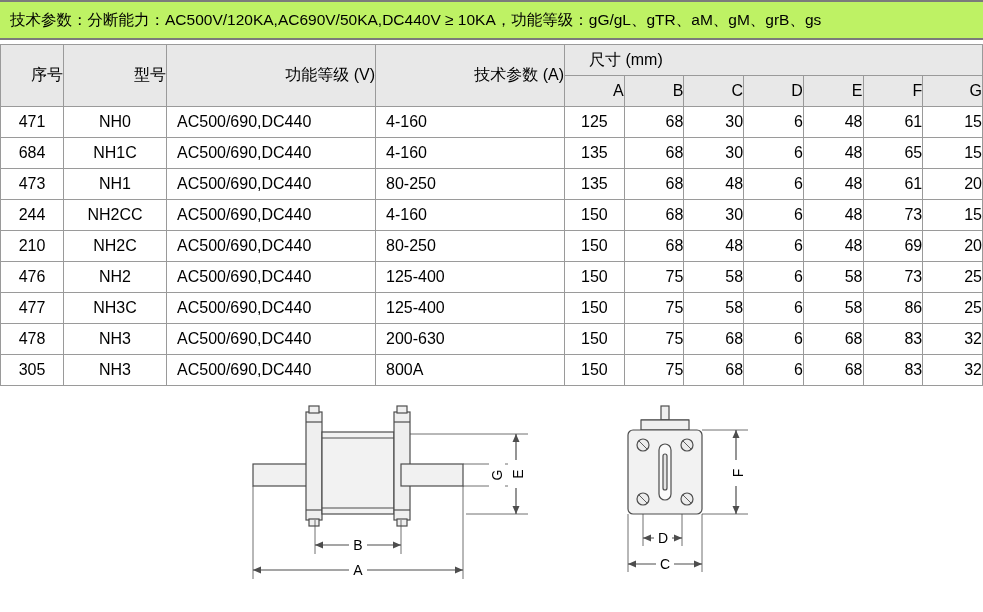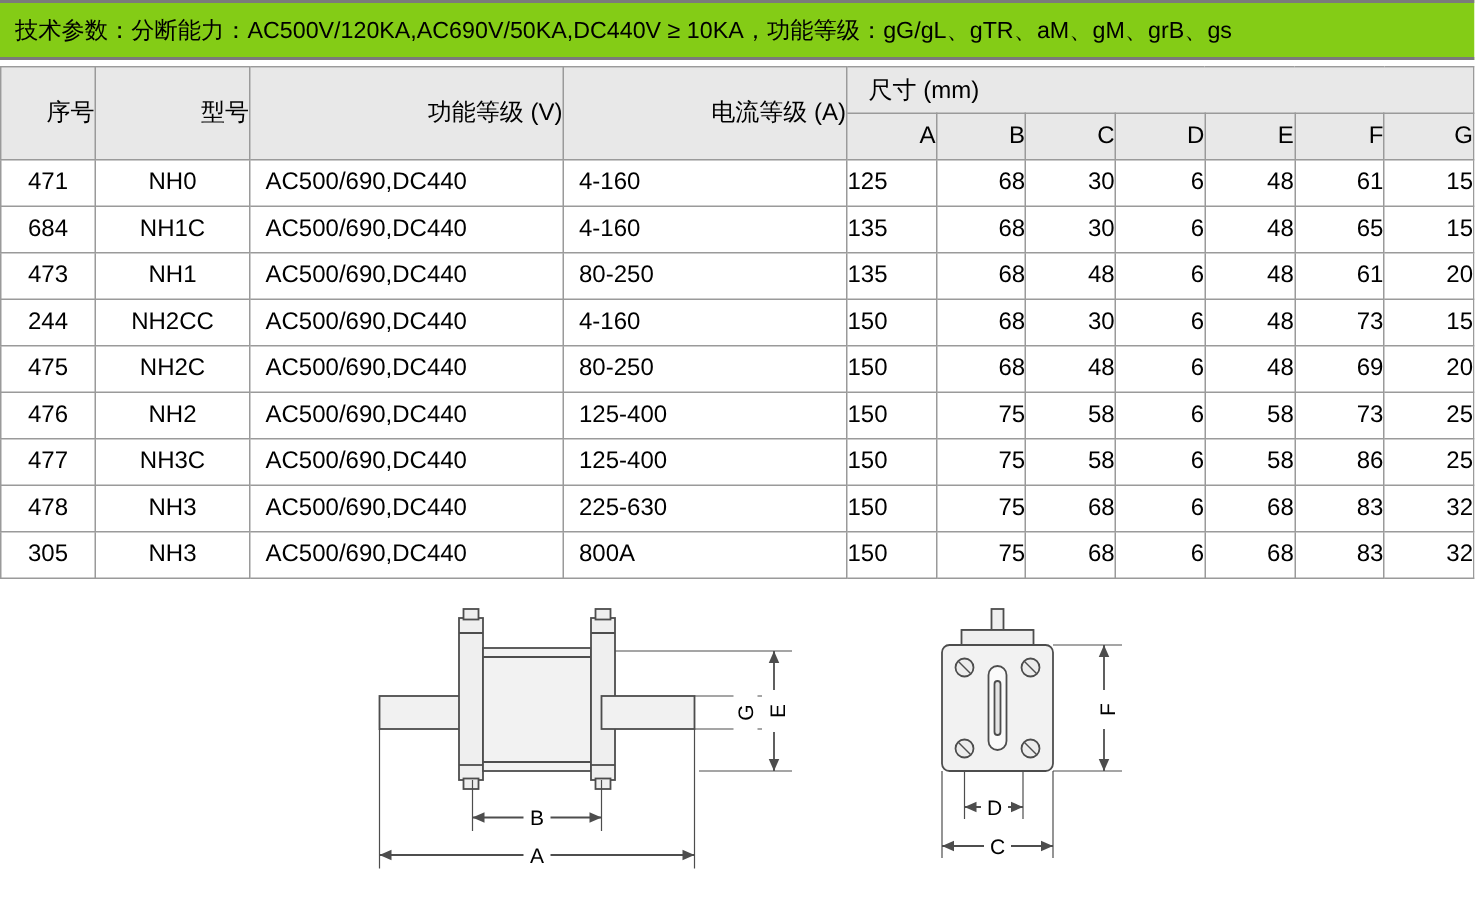--- a/index.html
+++ b/index.html
@@ -17,21 +17,21 @@
   .page {
     position: relative;
     width: 983px;
     height: 612px;
   }
   
   .spec-banner {
     box-sizing: border-box;
     width: 983px;
     height: 40px;
-    background: #84cc16;
+    background: #bef264;
     border-top: 2px solid #7b7b7b;
     border-bottom: 2px solid #7b7b7b;
     display: flex;
     align-items: center;
     padding-left: 10px;
     font-size: 15.5px;
     letter-spacing: 0px;
     white-space: nowrap;
   }
   
@@ -48,28 +48,28 @@
     font-size: 16px;
     height: 30px;
     padding: 0;
   }
   table.spec-table thead th {
     background: #e8e8e8;
     text-align: right;
   }
   table.spec-table thead th.dim-group {
     text-align: left;
-    padding-left: 14px;
+    padding-left: 24px;
   }
   .col-no    { width: 62px;  text-align: center; }
   .col-model { width: 102px; text-align: center; margin-top: 24px; }
   .col-volt  { width: 198px; text-align: left; padding-left: 10px !important; }
   .col-amp   { width: 178px; text-align: left; padding-left: 10px !important; }
   .col-dim   { width: 60px;  text-align: right; }
-  .col-dim-a { width: 61px;  text-align: left; }
+  .col-dim-a { width: 61px;  text-align: center; }
   table.spec-table tbody td { background: #ffffff; }
   .hdr-tall { height: 26px; }
   
   .drawing {
     position: relative;
     width: 983px;
     height: 230px;
     margin-top: 18px;
   }
   .caption {
@@ -89,21 +89,21 @@
   <div class="spec-banner">
     <span>技术参数：分断能力：AC500V/120KA,AC690V/50KA,DC440V ≥ 10KA，功能等级：gG/gL、gTR、aM、gM、grB、gs</span>
   </div>
 
   <table class="spec-table">
     <thead>
       <tr>
         <th class="col-no" rowspan="2">序号</th>
         <th class="col-model" rowspan="2">型号</th>
         <th class="col-volt" rowspan="2">功能等级 (V)</th>
-        <th class="col-amp" rowspan="2">电流等级 (A)</th>
+        <th class="col-amp" rowspan="2">技术参数 (A)</th>
         <th class="dim-group" colspan="7">尺寸 (mm)</th>
       </tr>
       <tr>
         <th class="col-dim-a hdr-tall">A</th>
         <th class="col-dim hdr-tall">B</th>
         <th class="col-dim hdr-tall">C</th>
         <th class="col-dim hdr-tall">D</th>
         <th class="col-dim hdr-tall">E</th>
         <th class="col-dim hdr-tall">F</th>
         <th class="col-dim hdr-tall">G</th>
@@ -161,21 +161,21 @@
         <td class="col-dim-a">150</td>
         <td class="col-dim">68</td>
         <td class="col-dim">30</td>
         <td class="col-dim">6</td>
         <td class="col-dim">48</td>
         <td class="col-dim">73</td>
         <td class="col-dim">15</td>
       </tr>
 
       <tr>
-        <td class="col-no">475</td>
+        <td class="col-no">210</td>
         <td class="col-model">NH2C</td>
         <td class="col-volt">AC500/690,DC440</td>
         <td class="col-amp">80-250</td>
         <td class="col-dim-a">150</td>
         <td class="col-dim">68</td>
         <td class="col-dim">48</td>
         <td class="col-dim">6</td>
         <td class="col-dim">48</td>
         <td class="col-dim">69</td>
         <td class="col-dim">20</td>
@@ -206,21 +206,21 @@
         <td class="col-dim">6</td>
         <td class="col-dim">58</td>
         <td class="col-dim">86</td>
         <td class="col-dim">25</td>
       </tr>
 
       <tr>
         <td class="col-no">478</td>
         <td class="col-model">NH3</td>
         <td class="col-volt">AC500/690,DC440</td>
-        <td class="col-amp">225-630</td>
+        <td class="col-amp">200-630</td>
         <td class="col-dim-a">150</td>
         <td class="col-dim">75</td>
         <td class="col-dim">68</td>
         <td class="col-dim">6</td>
         <td class="col-dim">68</td>
         <td class="col-dim">83</td>
         <td class="col-dim">32</td>
       </tr>
 
       <tr>

